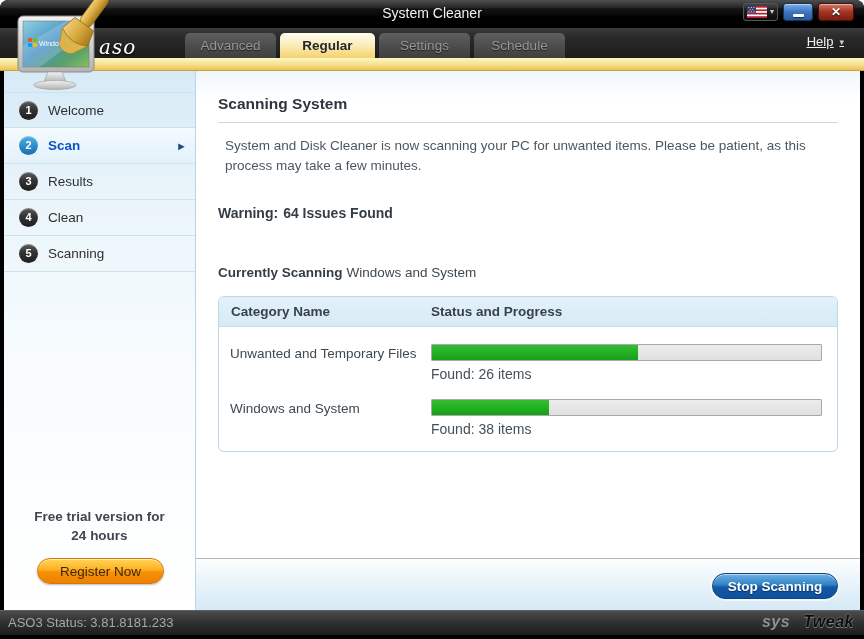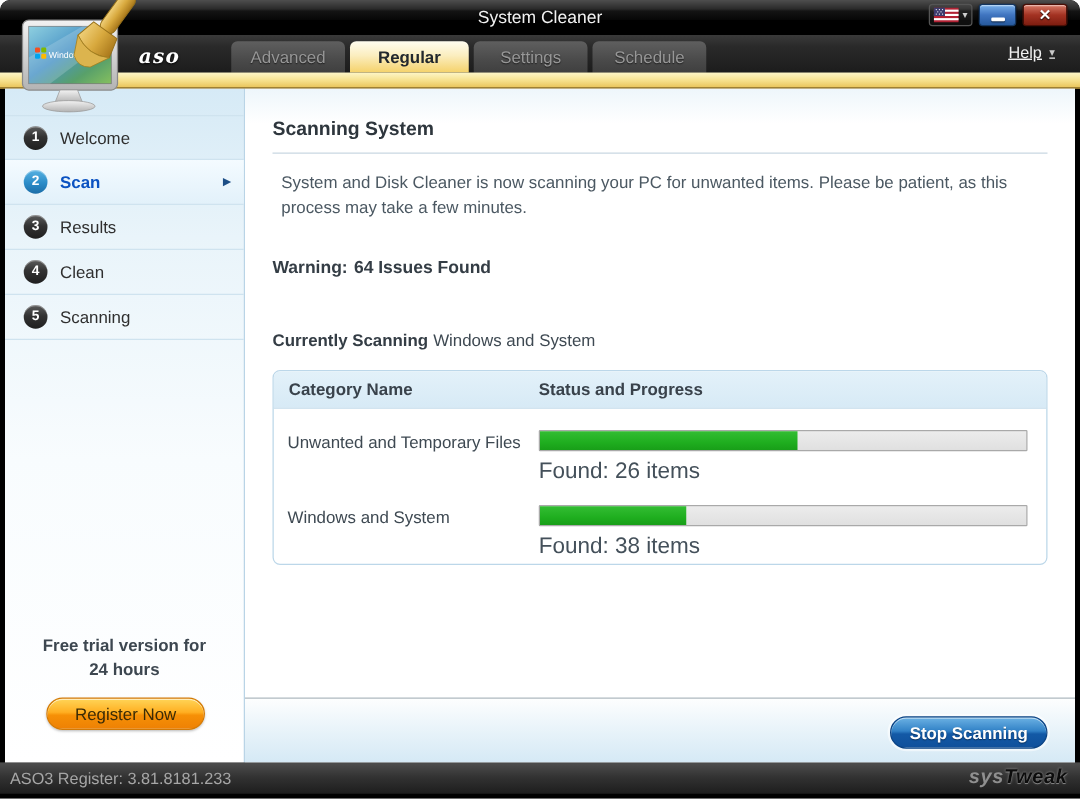--- a/index.html
+++ b/index.html
@@ -27,22 +27,22 @@
   }
   .btn-min { width:30px; background:linear-gradient(180deg,#79b0ea 0%,#3f74c0 50%,#275a9e 100%); border:1px solid #15365f; }
   .minbar { display:block; width:11px; height:3px; background:#fff; border-radius:1px; margin-top:7px; box-shadow:0 1px 1px rgba(0,0,0,.5); }
   .btn-close { width:36px; background:linear-gradient(180deg,#d77a67 0%,#a33222 50%,#7e1d10 100%); border:1px solid #4a0f06; color:#fff; font-weight:bold; font-size:12px; text-shadow:0 1px 1px #000; }
   
   .tabbar {
     position:absolute; top:28px; left:0; width:864px; height:30px;
     background:linear-gradient(180deg,#3a3a3a 0%,#2a2a2a 30%,#1c1c1c 100%);
   }
   .aso {
-    position:absolute; left:111px; top:7px; color:#fff; font-size:16px;
-    font-family:"DejaVu Serif", serif; font-style:italic; font-weight:bold; letter-spacing:1px;
+    position:absolute; left:99px; top:7px; color:#fff; font-size:20px;
+    font-family:"DejaVu Serif", serif; font-style:italic; font-weight:normal; letter-spacing:1px;
     text-shadow:0 1px 2px #000;
   }
   .tabs { position:absolute; left:185px; top:5px; display:flex; gap:4px; height:25px; }
   .tab {
     width:91px; height:25px; line-height:25px; text-align:center;
     border-radius:5px 5px 0 0; font-size:13.5px; cursor:pointer;
     background:linear-gradient(180deg,#5f5f5f 0%,#4a4a4a 60%,#3f3f3f 100%);
     color:#979797; text-shadow:0 1px 1px rgba(0,0,0,.6);
   }
   .tab.active {
@@ -112,21 +112,21 @@
   }
   .phead .c1 { padding-left:12px; width:212px; }
   .prow { display:flex; margin-top:17px; }
   .rlabel { width:212px; padding-left:11px; font-size:13.5px; color:#3e4952; padding-top:2px; }
   .rright { flex:1; padding-right:15px; }
   .track {
     height:17px; background:linear-gradient(180deg,#ececec 0%,#e0e0e0 100%);
     border:1px solid #a9a9a9; border-radius:1px;
   }
   .fill { height:100%; background:linear-gradient(180deg,#33bd33 0%,#1fae1f 60%,#189e18 100%); }
-  .found { margin-top:5px; font-size:18px; color:#44505a; }
+  .found { margin-top:5px; font-size:14px; color:#44505a; }
   .footer {
     position:absolute; left:0; bottom:0; width:100%; height:52px;
     border-top:1px solid #aeb9c0;
     background:linear-gradient(180deg,#fdfefe 0%,#e6f2f9 55%,#d5e9f5 100%);
   }
   .stop {
     position:absolute; right:22px; top:14px; width:126px; height:26px;
     border-radius:13px; border:1px solid #0b4384; cursor:pointer;
     background:linear-gradient(180deg,#6cb2e4 0%,#3181c6 45%,#1359a6 55%,#0f509b 100%);
     box-shadow:inset 0 1px 0 rgba(255,255,255,.55), 0 0 0 2px rgba(255,255,255,.55);
@@ -135,21 +135,21 @@
   }
   
   .statusbar {
     position:absolute; left:0; bottom:4px; width:864px; height:25px;
     background:linear-gradient(180deg,#4c4c4c 0%,#323232 45%,#1d1d1d 100%);
     border-top:1px solid #5f5f5f;
   }
   .version { position:absolute; left:8px; top:4px; color:#a6a6a6; font-size:13px; }
   .brand2 { position:absolute; right:10px; top:2px; font-style:italic; font-weight:bold; font-size:16px; letter-spacing:.5px; }
   .brand2 .sys { color:#8f8f8f; }
-  .brand2 .tweak { color:#0c0c0c; text-shadow:0 0 2px #9a9a9a, 0 1px 0 #777; }
+  .brand2 .tweak { color:#0c0c0c; text-shadow:0 0 2px #9a9a9a, 0 1px 0 #777;margin-left:13px; }
 </style>
 </head>
 <body>
 
 <div class="frame">
 
   <div class="titlebar">
     <span class="win-title">System Cleaner</span>
     <div class="tb-right">
       <div class="flag-wrap">
@@ -303,16 +303,16 @@
         </div>
       </section>
 
       <div class="footer">
         <button class="stop">Stop Scanning</button>
       </div>
     </main>
   </div>
 
   <div class="statusbar">
-    <span class="version">ASO3 Register: 3.81.8181.233</span>
+    <span class="version">ASO3 Status: 3.81.8181.233</span>
     <span class="brand2"><i class="sys">sys</i><b class="tweak">Tweak</b></span>
   </div>
 </div>
 
 </body></html>

